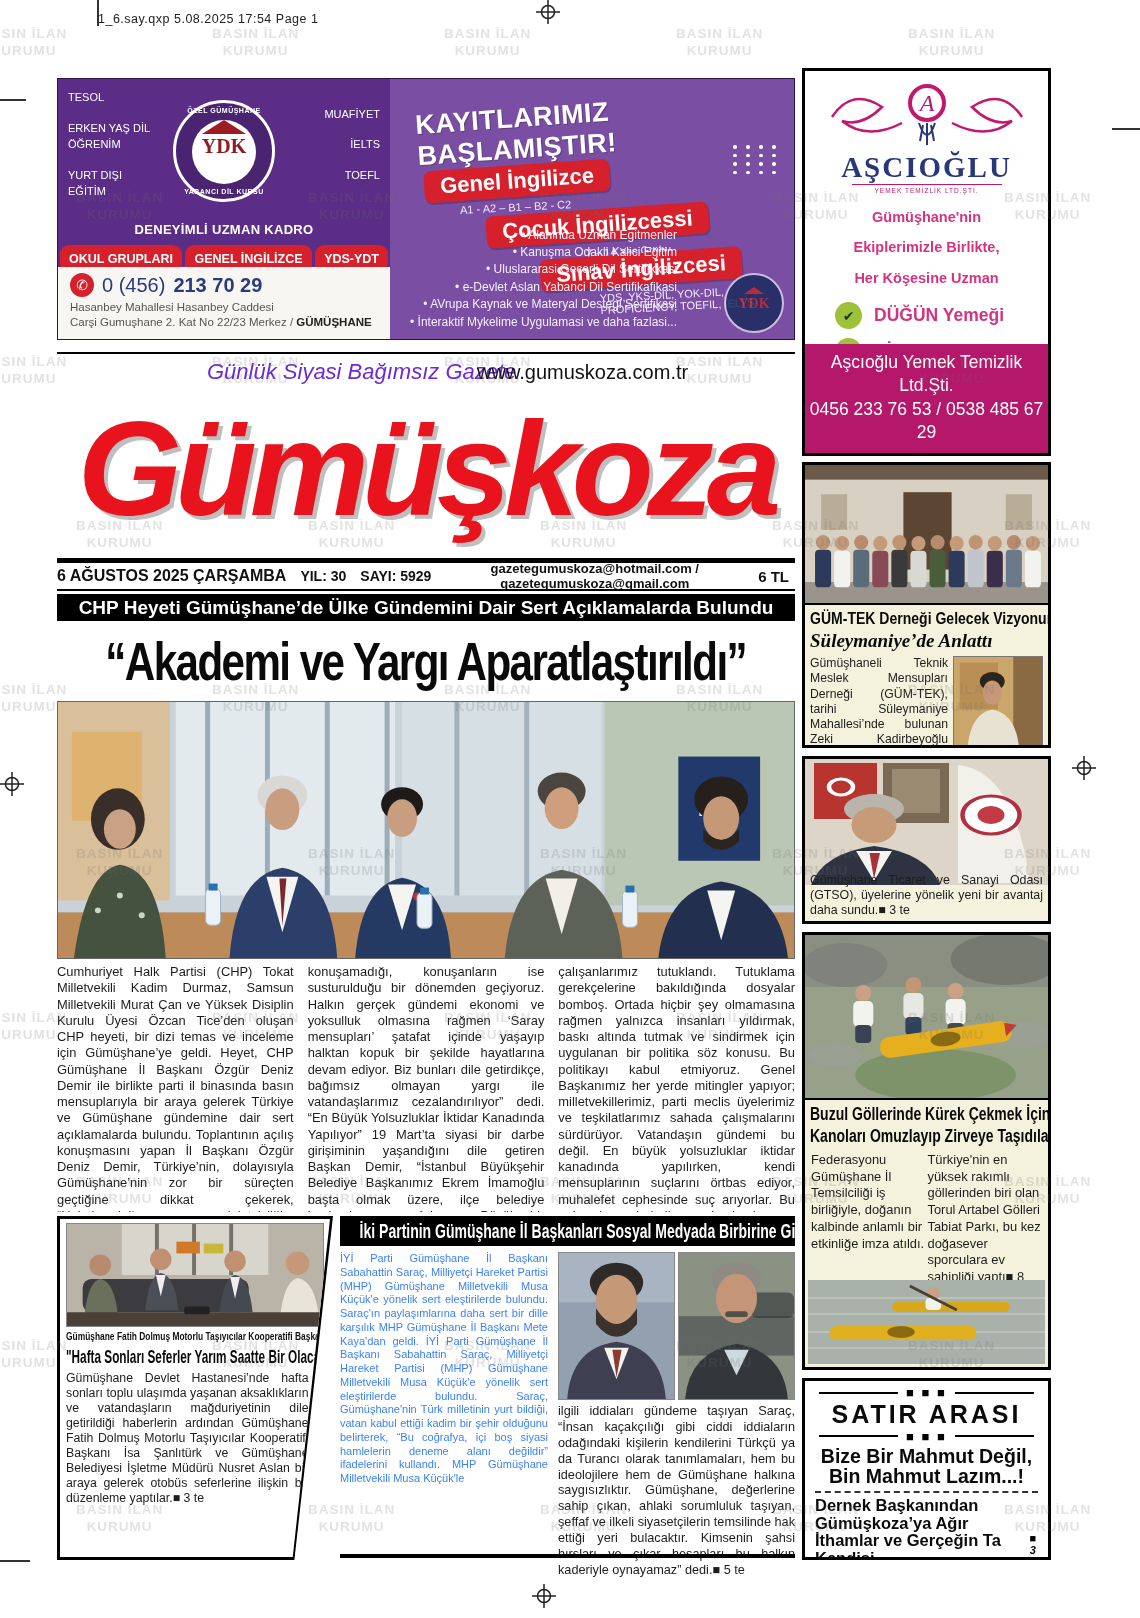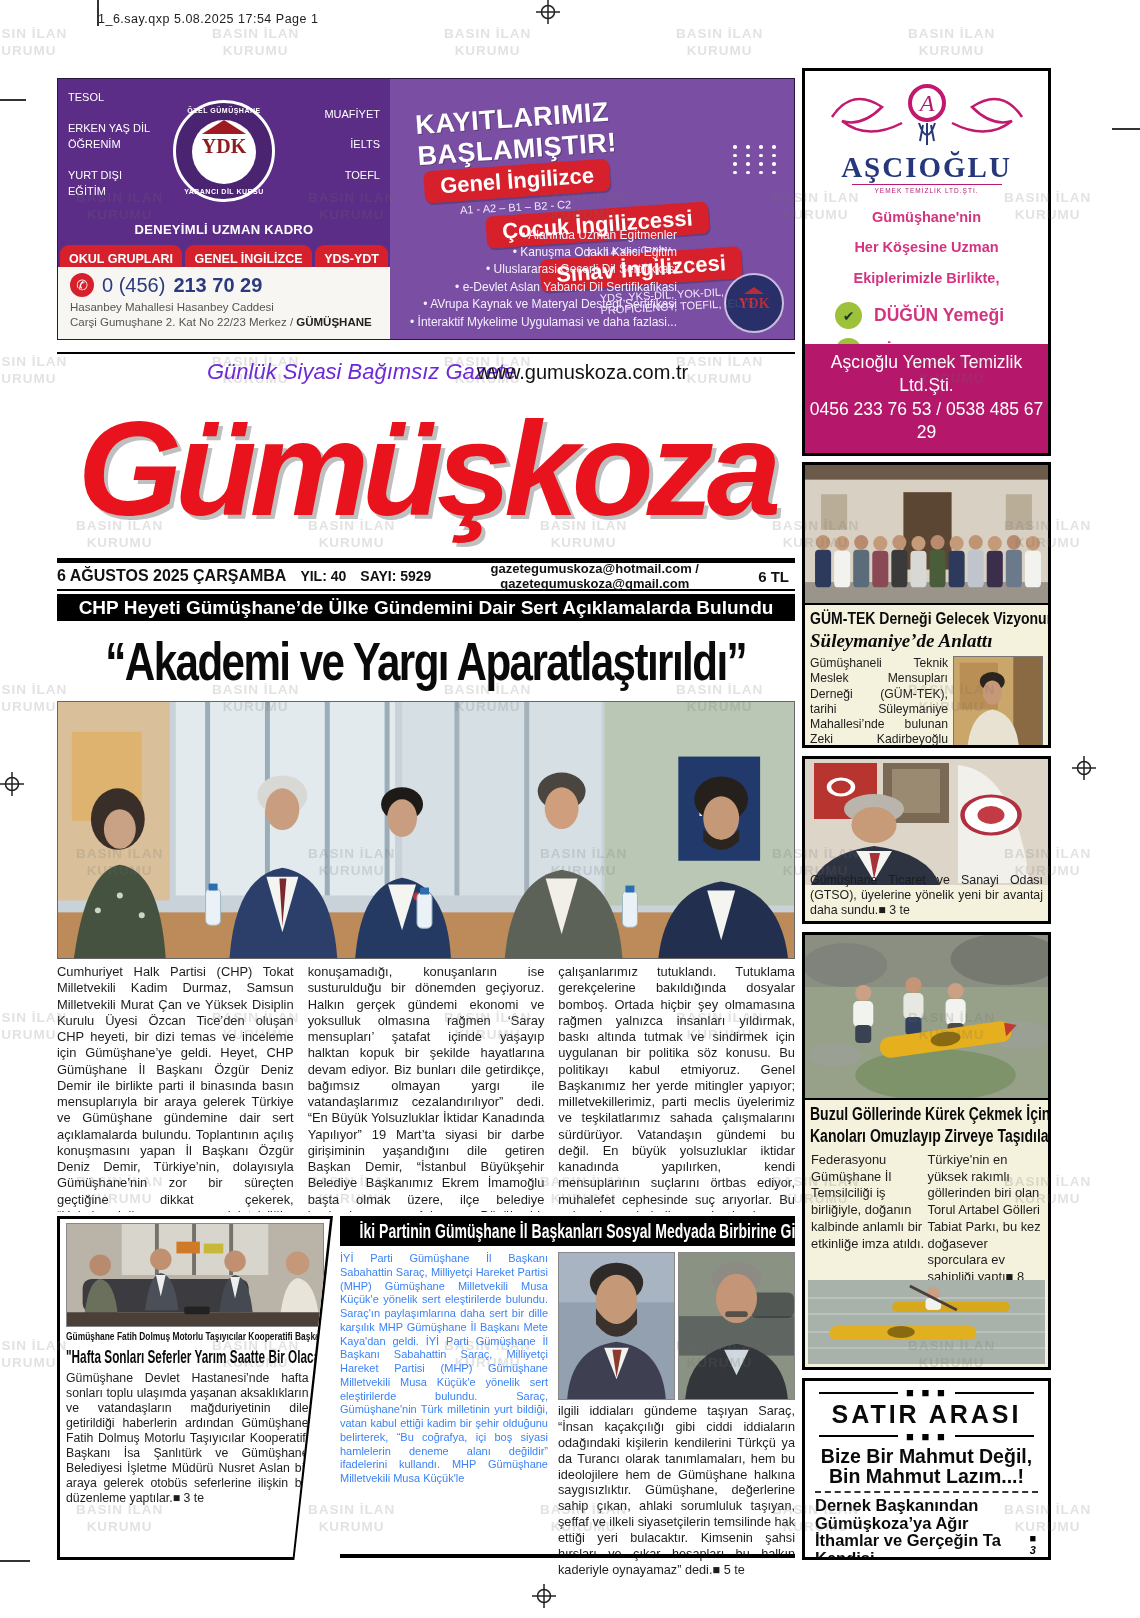--- a/index.html
+++ b/index.html
@@ -283,22 +283,22 @@
         <path d="M200 40 Q180 10 150 30 Q170 50 190 44 Q165 64 130 46" fill="none" stroke="#c2186e" stroke-width="2.5"></path>
         <circle cx="105" cy="26" r="17" fill="none" stroke="#c2186e" stroke-width="4"></circle>
         <text x="105" y="34" text-anchor="middle" font-family="Liberation Serif, serif" font-size="24" font-style="italic" fill="#b5176b">A</text>
         <path d="M97 46 Q105 70 113 46 M105 46 V68 M101 48 L98 64 M109 48 L112 64" fill="none" stroke="#27377c" stroke-width="2"></path>
       </svg>
     </div>
     <div class="asc-name">AŞCIOĞLU</div>
     <div class="asc-sub">YEMEK TEMİZLİK LTD.ŞTİ.</div>
     <div class="asc-lines">
       <div>Gümüşhane'nin</div>
+      <div>Ekiplerimizle Birlikte,</div>
       <div>Her Köşesine Uzman</div>
-      <div>Ekiplerimizle Birlikte,</div>
     </div>
     <div class="asc-item">
       <span class="asc-ic">✔</span>
       <span class="t">DÜĞÜN Yemeği</span>
     </div>
     <div class="asc-item">
       <span class="asc-ic">✔</span>
       <span class="t">NİŞAN Yemeği</span>
     </div>
     <div class="asc-item">
@@ -315,21 +315,21 @@
   <div id="main-col">
     <div class="rule2"></div>
     <div class="slogan-row">
       <div class="slogan">Günlük Siyasi Bağımsız Gazete</div>
       <div class="website">www.gumuskoza.com.tr</div>
     </div>
     <div class="mast-title">Gümüşkoza</div>
     <div class="rule5"></div>
     <div class="dateline">
       <span class="dl-date">6  AĞUSTOS 2025  ÇARŞAMBA</span>
-      <span class="dl-yr">YIL: 40</span>
+      <span class="dl-yr">YIL: 30</span>
       <span class="dl-no">SAYI: 5929</span>
       <span class="dl-mail">gazetegumuskoza@hotmail.com / gazetegumuskoza@gmail.com</span>
       <span class="dl-price">6 TL</span>
     </div>
     <div class="rule2" style="margin-bottom:3px;"></div>
 
     <div class="kicker">CHP Heyeti Gümüşhane’de Ülke Gündemini Dair Sert Açıklamalarda Bulundu</div>
     <div class="main-head">
       <span>“Akademi ve Yargı Aparatlaştırıldı”</span>
     </div>

